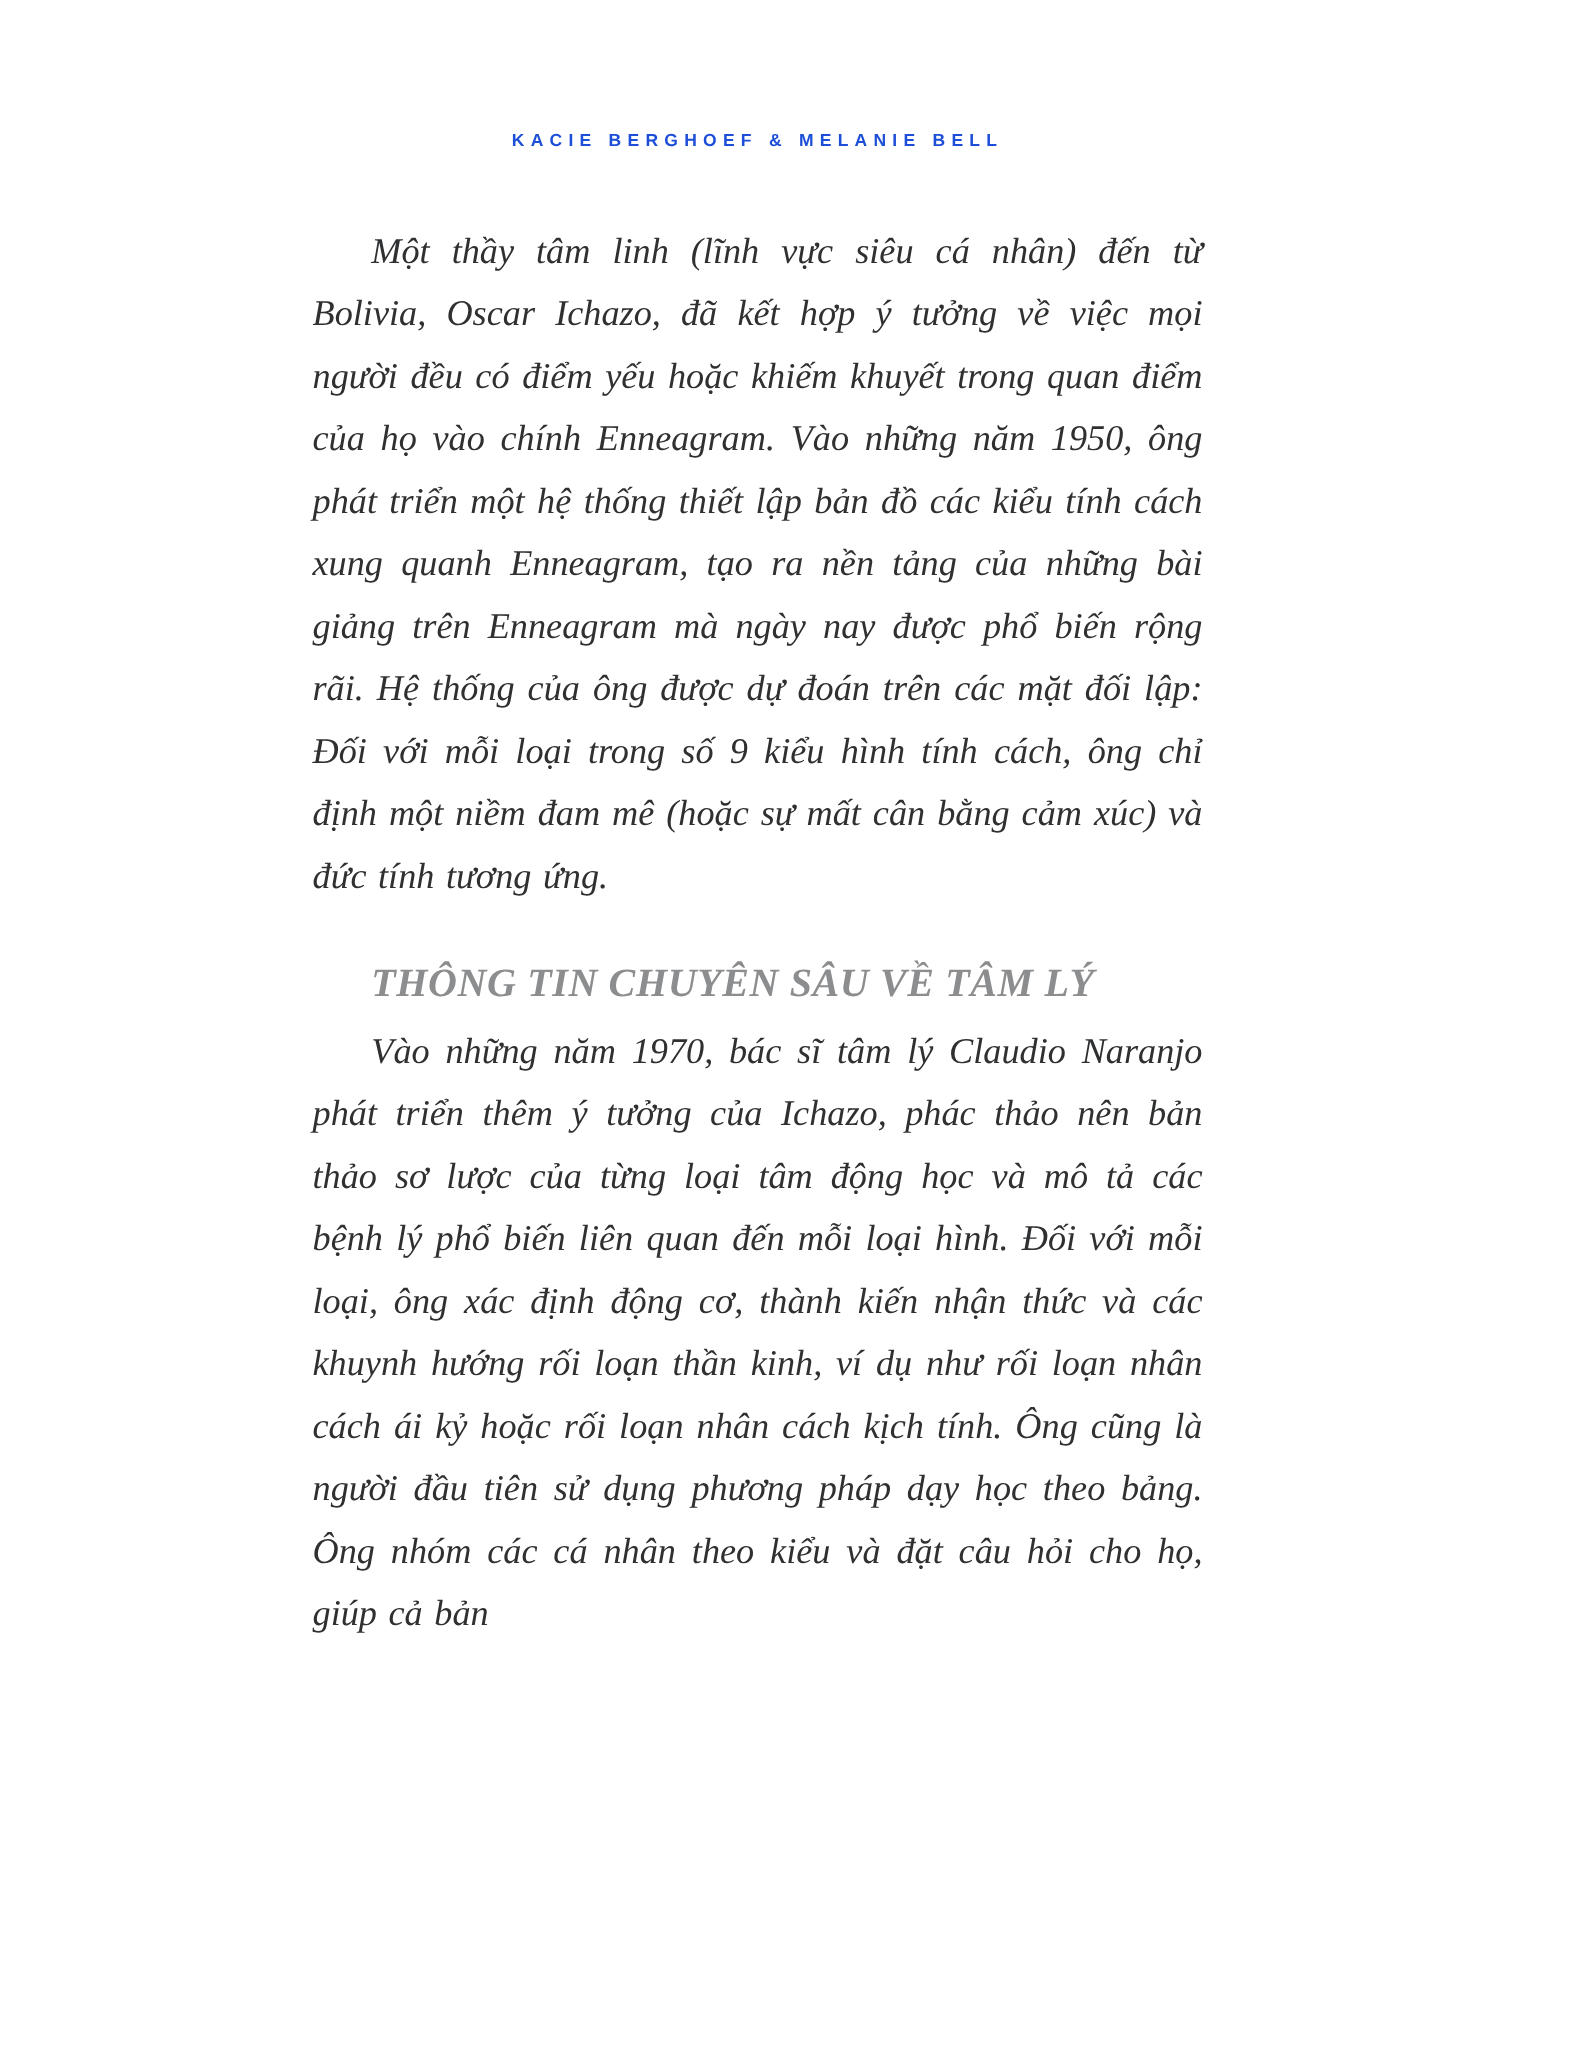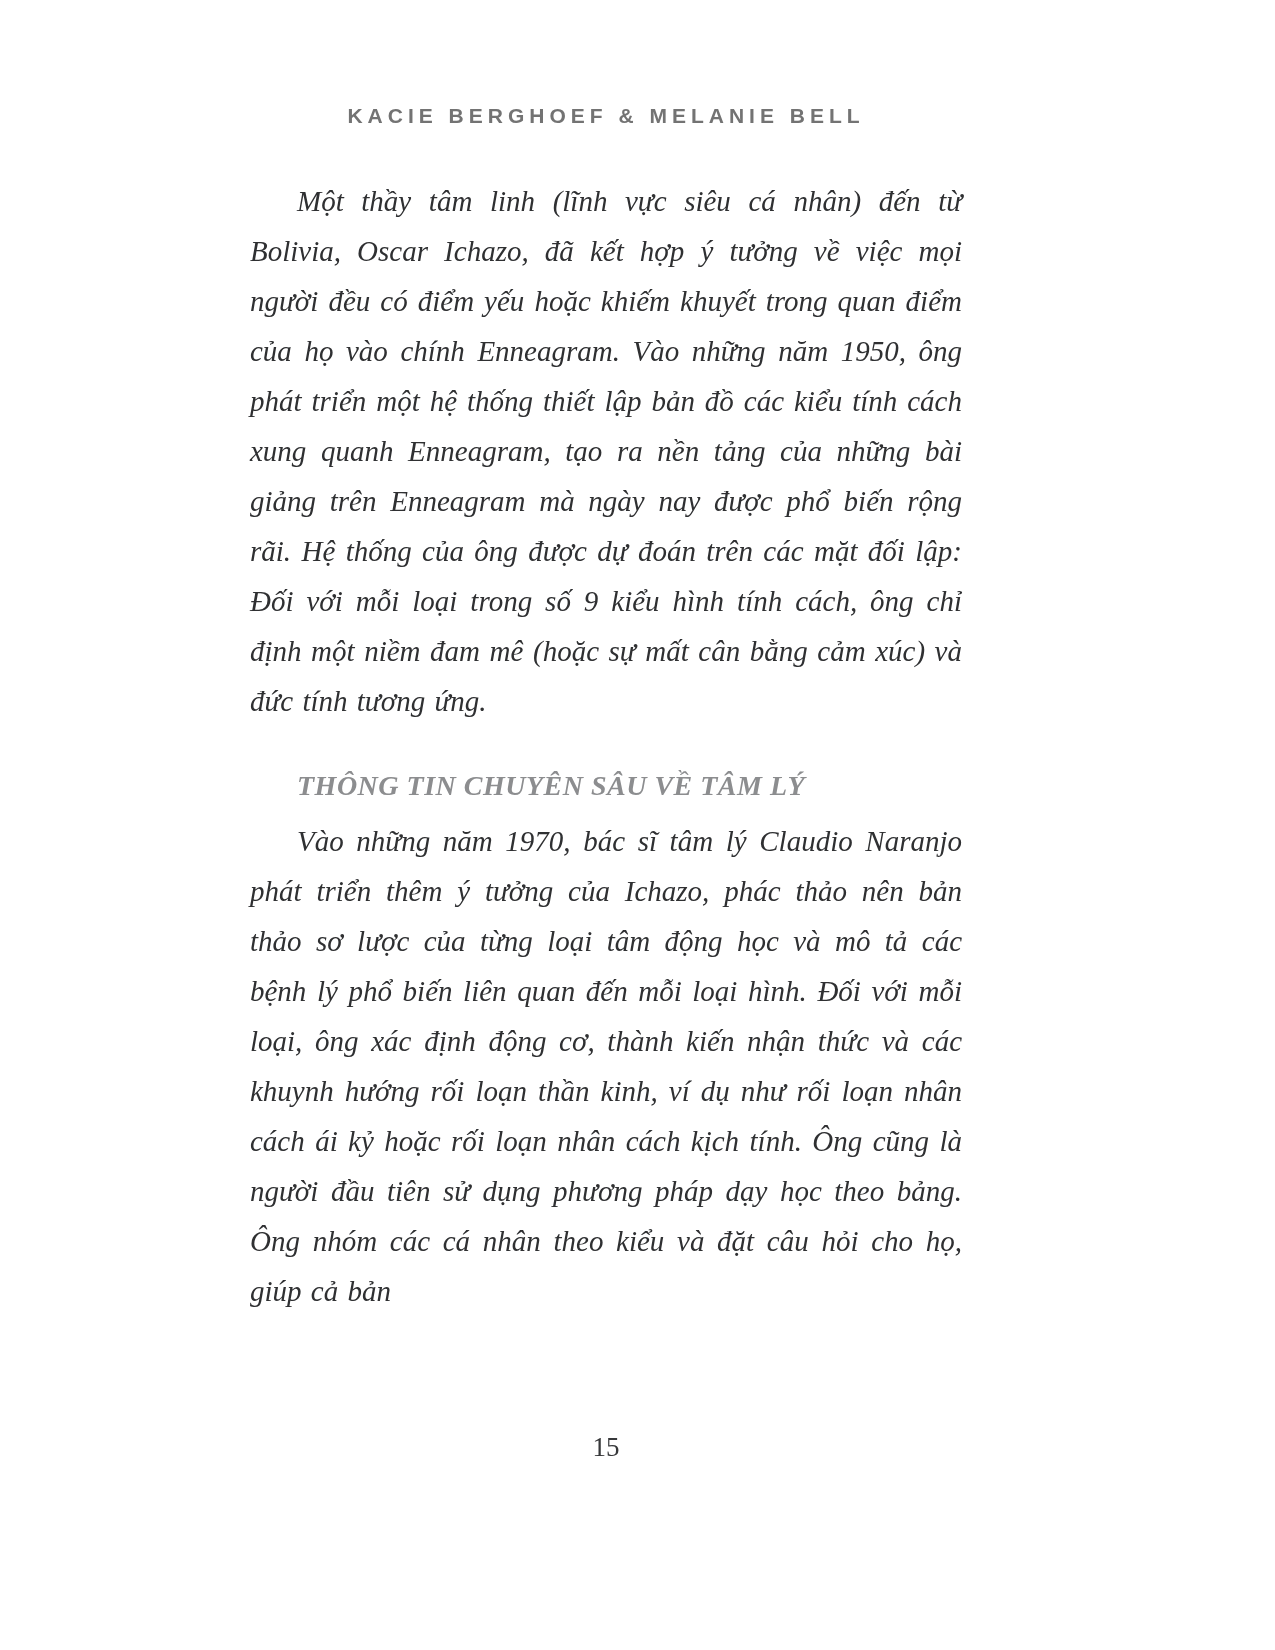--- a/index.html
+++ b/index.html
@@ -17,23 +17,23 @@
     font-family: "Liberation Serif", serif;
   }
   .running-header {
     position: absolute;
     top: 104px;
     left: 250px;
     width: 712px;
     text-align: center;
     font-family: "Liberation Sans", sans-serif;
     font-weight: 700;
-    font-size: 21px;
+    font-size: 14px;
     letter-spacing: 5px;
-    color: #737373;
+    color: #1d4ed8;
     white-space: nowrap;
   }
   .content {
     position: absolute;
     top: 176px;
     left: 250px;
     width: 712px;
     font-style: italic;
   }
   .body-para {
@@ -43,21 +43,21 @@
     color: #2f3032;
     text-align: justify;
     text-indent: 47px;
     word-spacing: 2px;
   }
   .section-heading {
     margin: 40px 0 10px 0;
     padding-left: 47px;
     font-family: "Liberation Serif", serif;
     font-weight: 700;
-    font-size: 28px;
+    font-size: 32px;
     line-height: 40px;
     letter-spacing: 0.5px;
     color: #8c8d8f;
   }
   .page-number {
     position: absolute;
     top: 1432px;
     left: 250px;
     width: 712px;
     text-align: center;
@@ -75,15 +75,14 @@
   <div class="content">
 
     <p class="body-para">Một thầy tâm linh (lĩnh vực siêu cá nhân) đến từ Bolivia, Oscar Ichazo, đã kết hợp ý tưởng về việc mọi người đều có điểm yếu hoặc khiếm khuyết trong quan điểm của họ vào chính Enneagram. Vào những năm 1950, ông phát triển một hệ thống thiết lập bản đồ các kiểu tính cách xung quanh Enneagram, tạo ra nền tảng của những bài giảng trên Enneagram mà ngày nay được phổ biến rộng rãi. Hệ thống của ông được dự đoán trên các mặt đối lập: Đối với mỗi loại trong số 9 kiểu hình tính cách, ông chỉ định một niềm đam mê (hoặc sự mất cân bằng cảm xúc) và đức tính tương ứng.</p>
 
     <h2 class="section-heading">THÔNG TIN CHUYÊN SÂU VỀ TÂM LÝ</h2>
 
     <p class="body-para">Vào những năm 1970, bác sĩ tâm lý Claudio Naranjo phát triển thêm ý tưởng của Ichazo, phác thảo nên bản thảo sơ lược của từng loại tâm động học và mô tả các bệnh lý phổ biến liên quan đến mỗi loại hình. Đối với mỗi loại, ông xác định động cơ, thành kiến nhận thức và các khuynh hướng rối loạn thần kinh, ví dụ như rối loạn nhân cách ái kỷ hoặc rối loạn nhân cách kịch tính. Ông cũng là người đầu tiên sử dụng phương pháp dạy học theo bảng. Ông nhóm các cá nhân theo kiểu và đặt câu hỏi cho họ, giúp cả bản</p>
 
   </div>
 
-  <div class="page-number">15</div>
 
 </div>
 
 </body></html>

